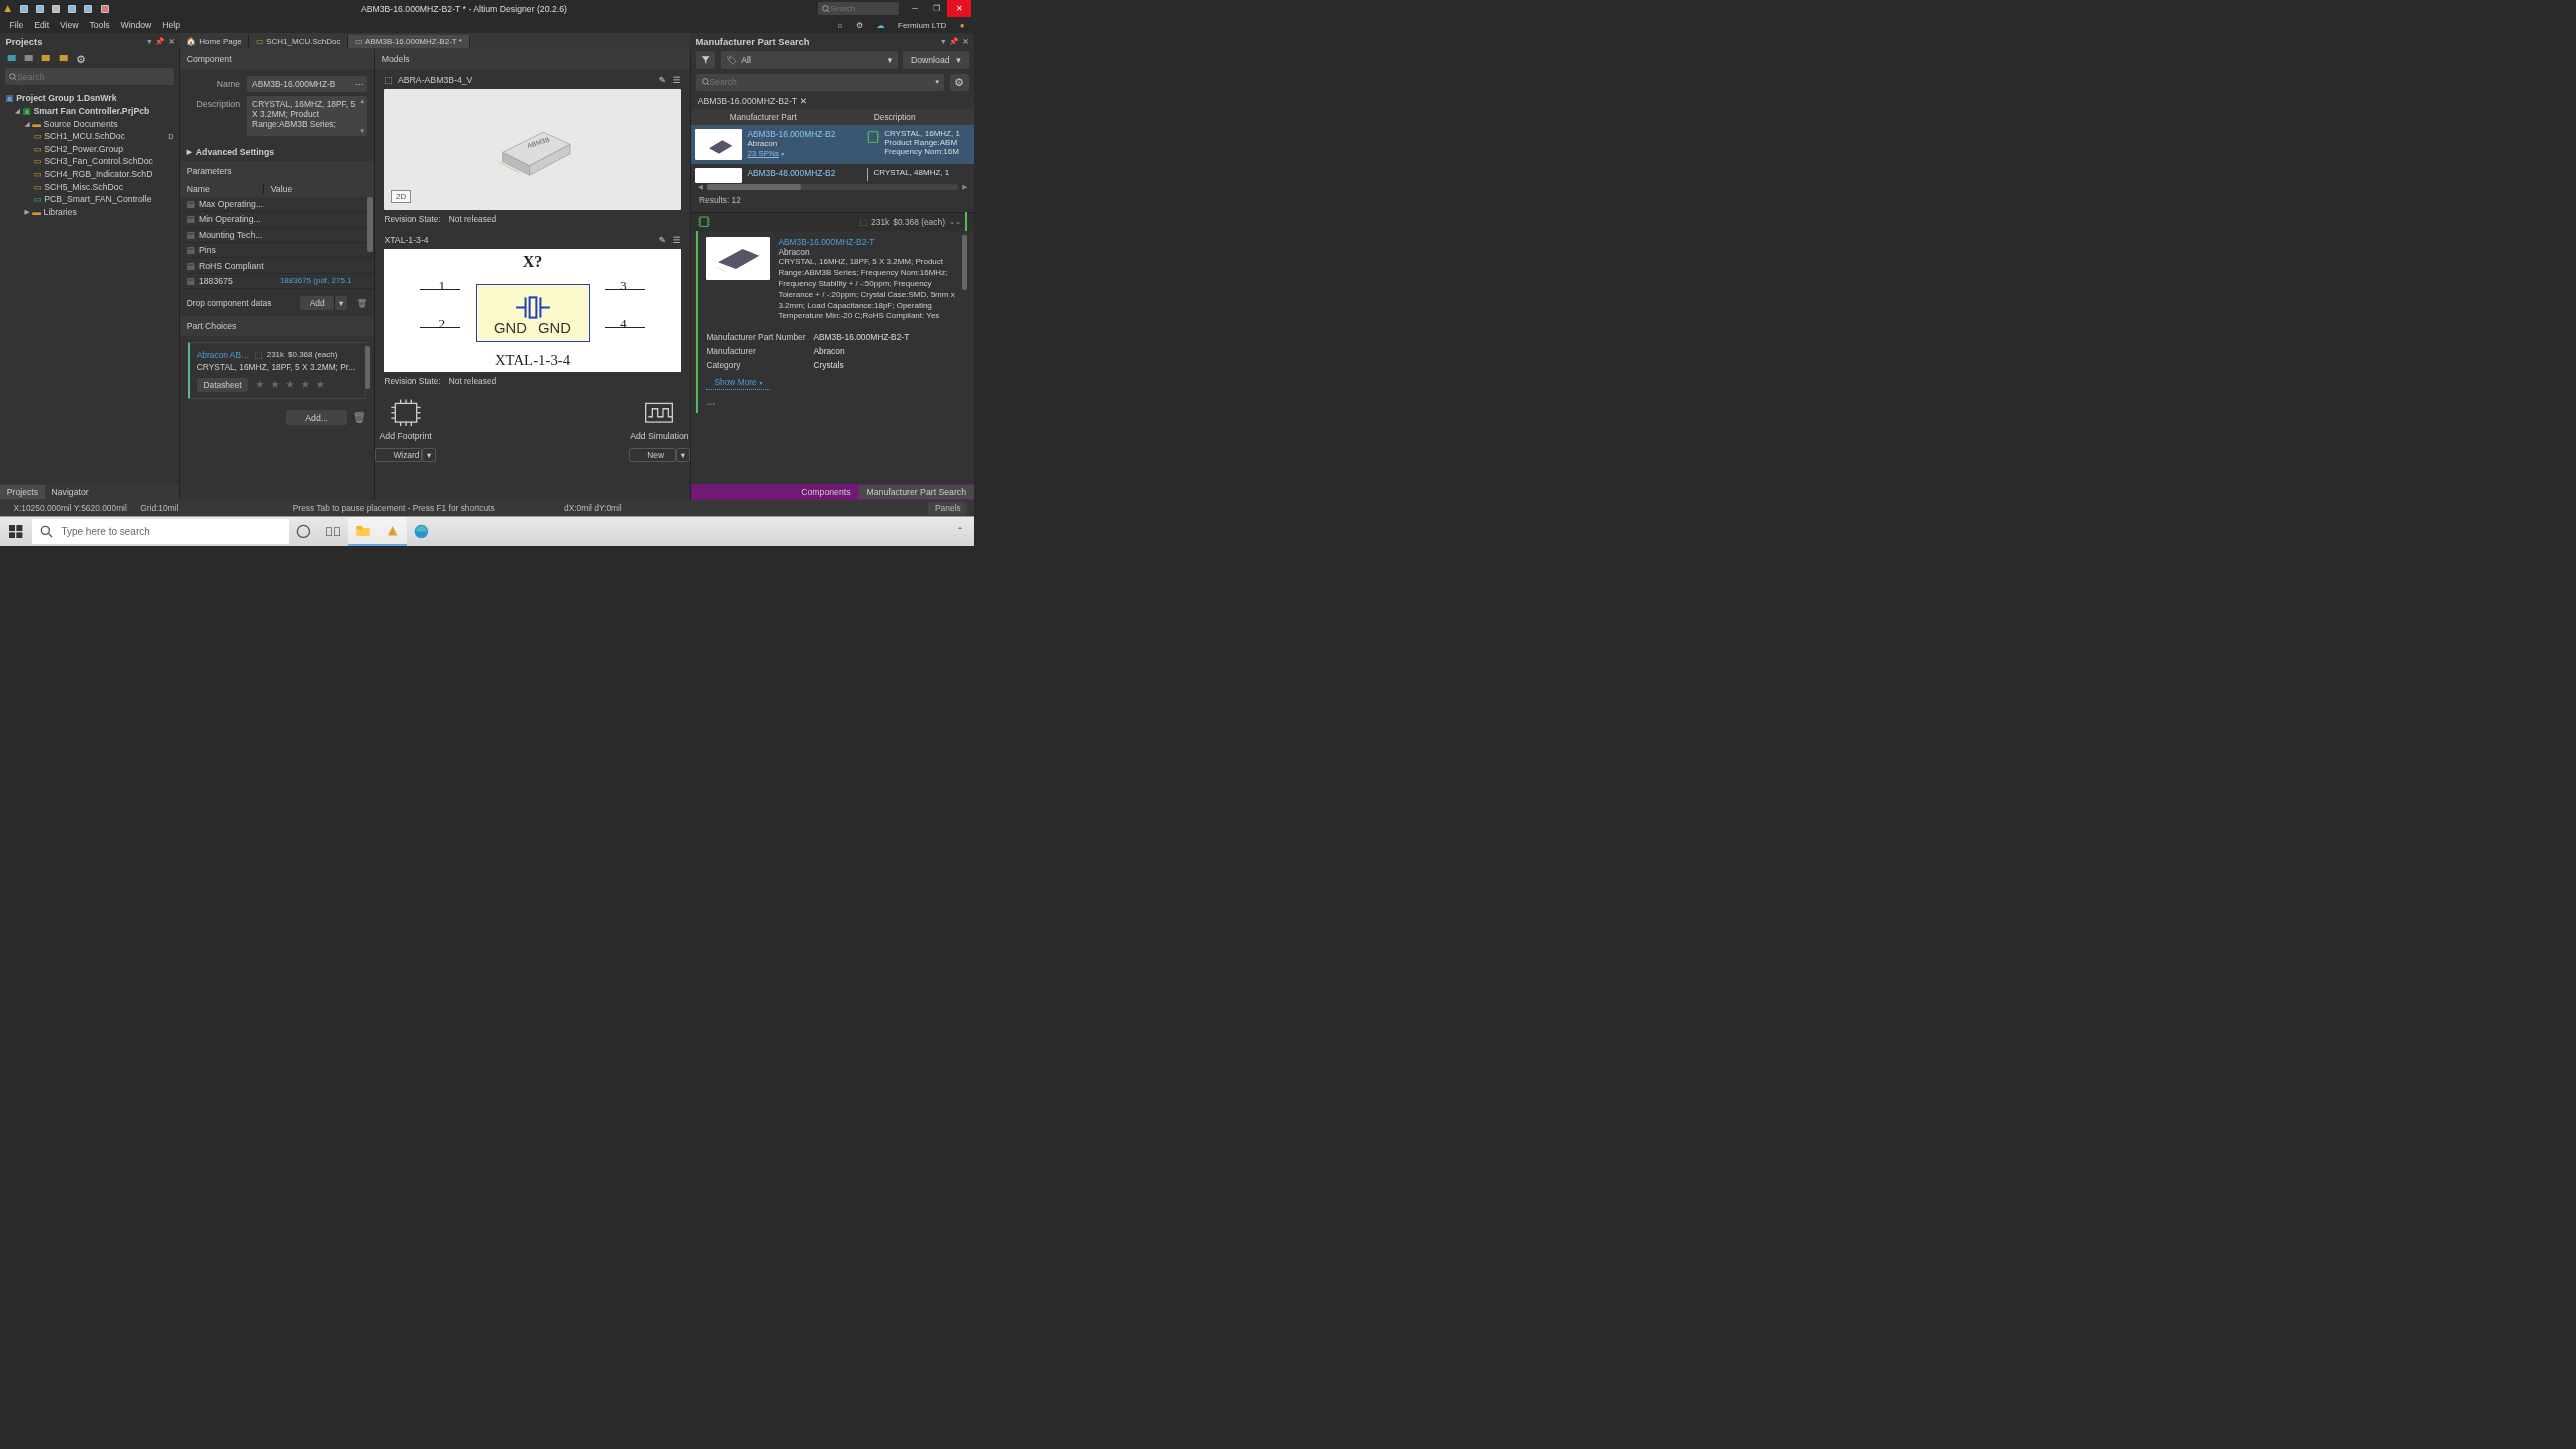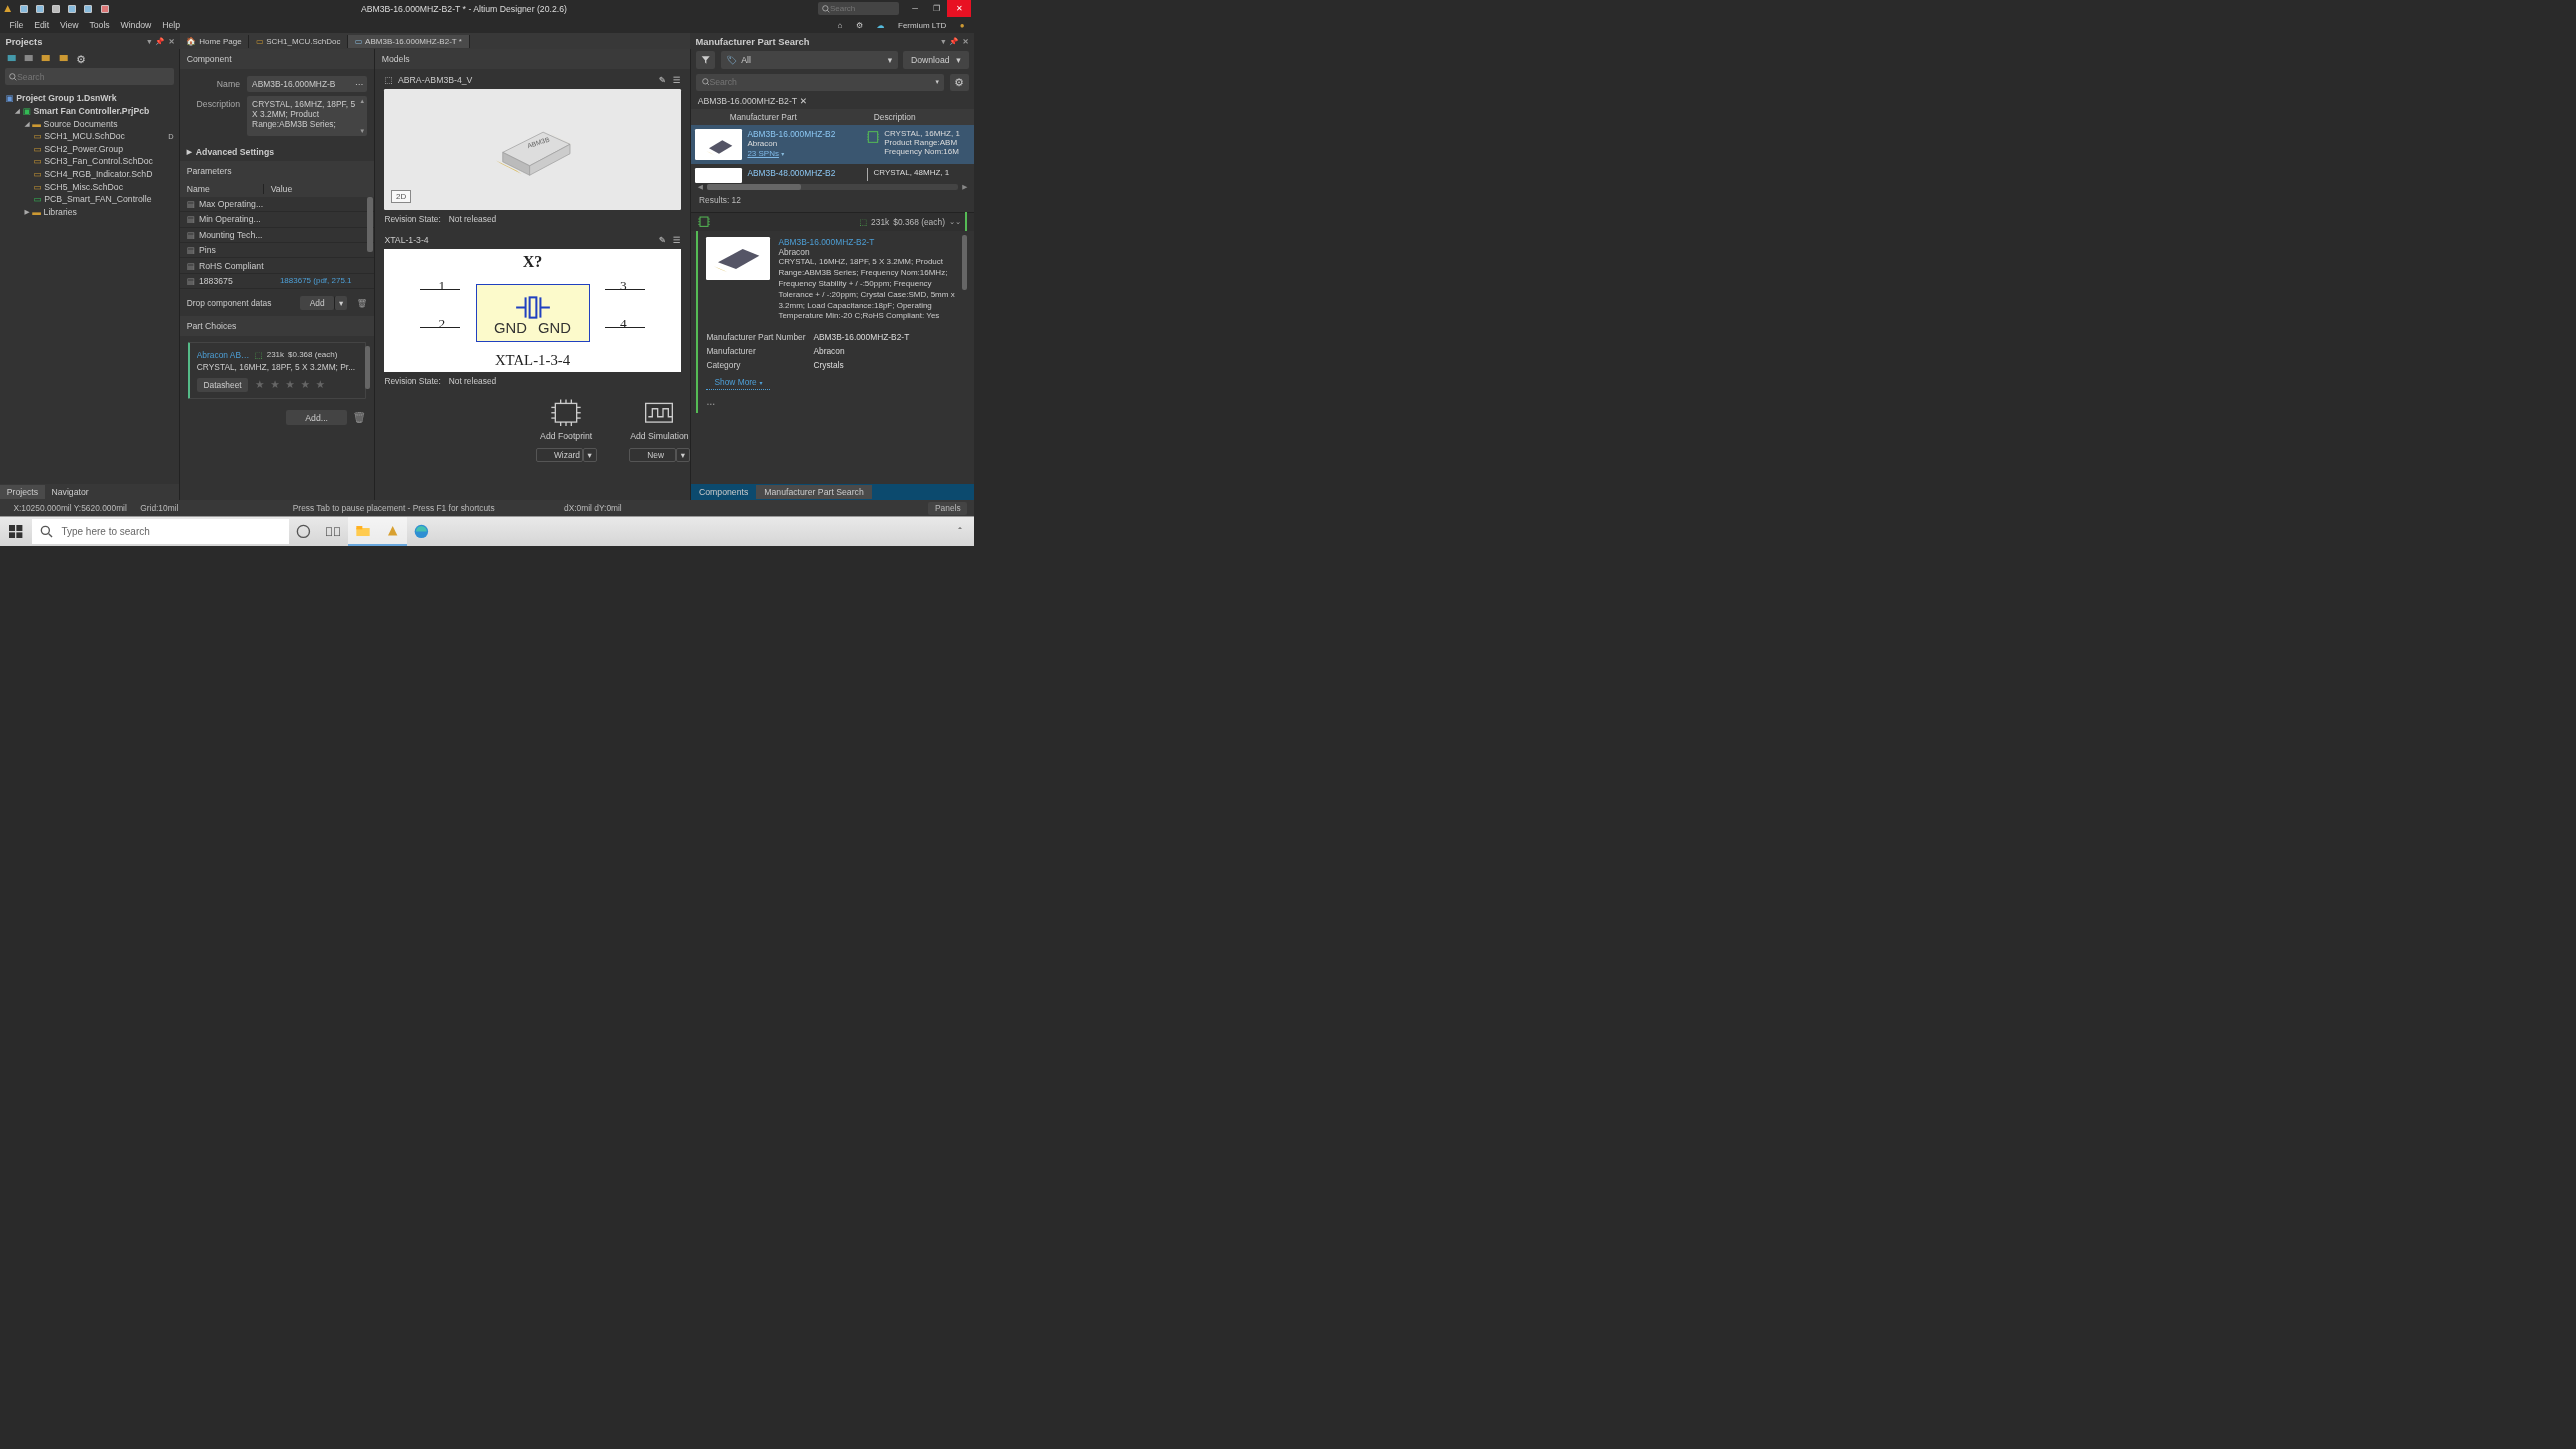--- a/index.html
+++ b/index.html
@@ -101,21 +101,21 @@
 
 .schematic { background:#fff; height:123px; position:relative; display:flex; align-items:center; justify-content:center; }
 .xtal-body { background:#fcfacb; border:1.3px solid #2040c0; width:114px; height:58px; position:relative; }
 .xtal-sym { position:absolute; left:50%; top:9.4px; transform:translateX(-50%); }
 .xtal-gnd { position:absolute; bottom:4px; left:0; right:0; text-align:center; font-family:"Times New Roman",serif; font-size:14.8px; color:#333; }
 .schematic .designator { position:absolute; top:4px; font-family:"Times New Roman",serif; font-size:16px; color:#222; font-weight:bold;}
 .schematic .pin { position:absolute; width:40px; height:1.3px; background:#222; }
 .schematic .pinlbl { position:absolute; font-family:"Times New Roman",serif; font-size:13.4px; color:#222; }
 .schematic .footname { position:absolute; bottom:2.7px; left:0; right:0; text-align:center; font-family:"Times New Roman",serif; font-size:14.8px; color:#222; }
 
-.addfs { display:flex; justify-content:flex-end; padding:6.7px 0 0 0;gap:32px; }
+.addfs { display:flex; justify-content:space-between; padding:6.7px 0 0 0;gap:32px; }
 .addfs .col { display:flex; flex-direction:column; align-items:center; gap:4px; font-size:8.7px; }
 .addfs .dd { margin-top:2.7px; padding:1.3px 17.4px; border:0.7px solid #555; border-radius:2px; font-size:8.4px; position:relative; }
 
 
 .panel-right { width:284px; background:#333; display:flex; flex-direction:column; border-left:0.7px solid #222; }
 .mps-toolbar { height:21.5px; display:flex; align-items:center; padding:0 5.4px; gap:5.4px; }
 .mps-toolbar .funnel { width:19px; height:17.4px; background:#444; border-radius:2px; display:flex; align-items:center; justify-content:center; }
 .mps-toolbar .alldd { flex:1; height:17.4px; background:#444; border-radius:2px; display:flex; align-items:center; padding:0 5.4px; font-size:8.7px; }
 .mps-toolbar .dlbtn { height:17.4px; background:#444; border-radius:2px; padding:0 8px; display:flex; align-items:center; font-size:8.7px; }
 .mps-searchrow { display:flex; align-items:center; padding:2.7px 5.4px; gap:5.4px; }
@@ -153,21 +153,21 @@
 .detail-body-wrap { position:relative; border-left:2.7px solid #5b5; margin:0 4px 4px 5.4px; }
 .detail-body-wrap .scrollthumb { position:absolute; right:2.7px; top:4px; width:5.4px; height:55px; background:#666; border-radius:2px; }
 
 .detail-kv { padding:1.3px 8px; font-size:8.4px; }
 .detail-kv .kvrow { display:flex; padding:2px 0; }
 .detail-kv .k { width:107px; color:#ccc; }
 .detail-kv .v { flex:1; color:#ddd; }
 .showmore { color:#4d9fd6; font-size:8.4px; padding:1.3px 8px; display:flex; align-items:center; gap:2.7px; border-bottom:0.7px dotted #4d9fd6; width:fit-content; margin:2.7px 8px 5.4px 8px;}
 
 
-.right-foot { height:16px; background:#0c4a6e; display:flex; align-items:center; font-size:8.7px; }
+.right-foot { height:16px; background:#701a75; display:flex; align-items:center; font-size:8.7px;justify-content:flex-end; }
 .right-foot span { padding:2px 8px; }
 .right-foot span.active { background:#4a4a4a; }
 
 
 .statusbar { height:16px; background:#383838; display:flex; align-items:center; padding:0 6.7px; font-size:8.4px; color:#bbb; }
 .statusbar .grp { padding:0 6.7px; }
 .statusbar .sp { margin-left:auto; }
 .statusbar .panels { background:#444; border-radius:2px; padding:1.3px 6.7px; }
 
 

